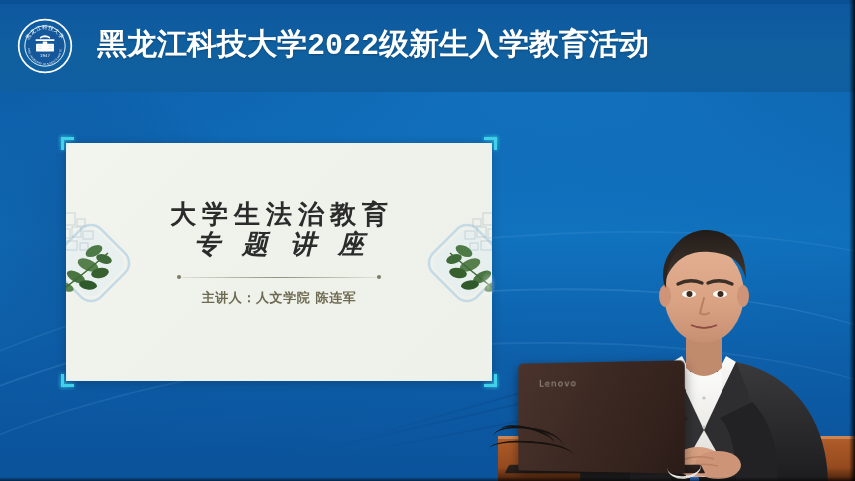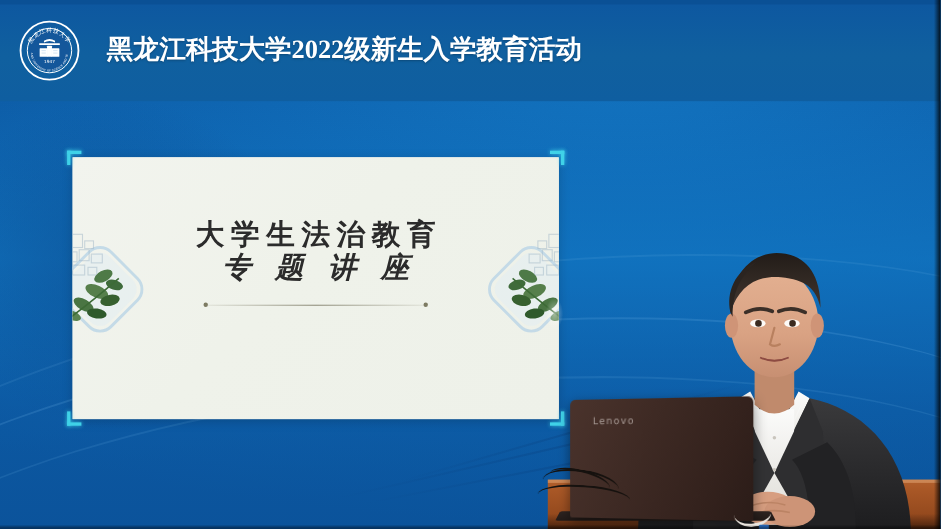--- a/index.html
+++ b/index.html
@@ -24,22 +24,22 @@
     position:absolute;left:0;top:0;width:100%;height:100%;
     display:flex;align-items:center;
   }
 
   
   .emblem-wrap{position:relative;margin-left:17px;width:56px;height:56px;flex:0 0 auto;}
   .emblem{width:56px;height:56px;display:block;}
 
   .header-title{
     margin-left:24px;color:#ffffff;
-    font-family:Liberation Serif, serif;
-    font-weight:bold;font-size:24px;letter-spacing:0px;
+    font-family:Liberation Mono, monospace;
+    font-weight:bold;font-size:30px;letter-spacing:0px;
     white-space:nowrap;line-height:1;
     text-shadow:0 1px 2px rgba(0,0,0,.25);
   }
 
   
   #bg{position:absolute;left:0;top:0;width:855px;height:481px;z-index:0;}
   .bg-grad{
     position:absolute;inset:0;
     background:
       radial-gradient(120% 85% at 66% 14%, #1272be 0%, #0f66b2 32%, #0d5ca6 58%, #0b5098 100%);
@@ -64,21 +64,20 @@
   .edge-right{position:absolute;right:0;top:0;width:6px;height:481px;
     background:linear-gradient(90deg,rgba(0,0,0,0),rgba(0,0,0,.82));z-index:7;}
   .edge-bottom{position:absolute;left:0;bottom:0;width:100%;height:4px;
     background:linear-gradient(180deg,rgba(0,0,0,0),rgba(0,0,0,.55));z-index:7;}
 
   
   #slide{
     position:absolute;left:66px;top:143px;width:426px;height:238px;z-index:3;
     background:#f1f3ec;
     box-shadow:0 2px 10px rgba(0,0,0,.20);
-    padding-left:16px;
   }
   .slide-face{position:absolute;inset:0;overflow:hidden;background:
      linear-gradient(135deg,#f2f4ee 0%,#eff2ea 45%,#eef1e9 100%);}
   .corner{position:absolute;width:13px;height:13px;z-index:5;}
   .corner i{position:absolute;background:#3fd2e8;box-shadow:0 0 4px rgba(63,210,232,.9);}
   .corner .h{height:3px;width:13px;}
   .corner .v{width:3px;height:13px;}
   .c-tl{left:-5px;top:-6px;}   .c-tl .h{left:0;top:0;} .c-tl .v{left:0;top:0;}
   .c-tr{right:-5px;top:-6px;}  .c-tr .h{right:0;top:0;} .c-tr .v{right:0;top:0;}
   .c-bl{left:-5px;bottom:-6px;}.c-bl .h{left:0;bottom:0;} .c-bl .v{left:0;bottom:0;}
@@ -318,20 +317,21 @@
         </svg>
       </div>
 
       <div class="slide-text">
         <div class="t-line1">大学生法治教育</div>
         <div class="t-line2">专题讲座</div>
         <div class="divider">
           <b class="l"></b>
           <b class="r"></b>
         </div>
+        <div class="presenter">主讲人：人文学院  陈连军</div>
       </div>
     </div>
 
     <div class="corner c-tl">
         <i class="h"></i>
         <i class="v"></i>
       </div>
     <div class="corner c-tr">
         <i class="h"></i>
         <i class="v"></i>

